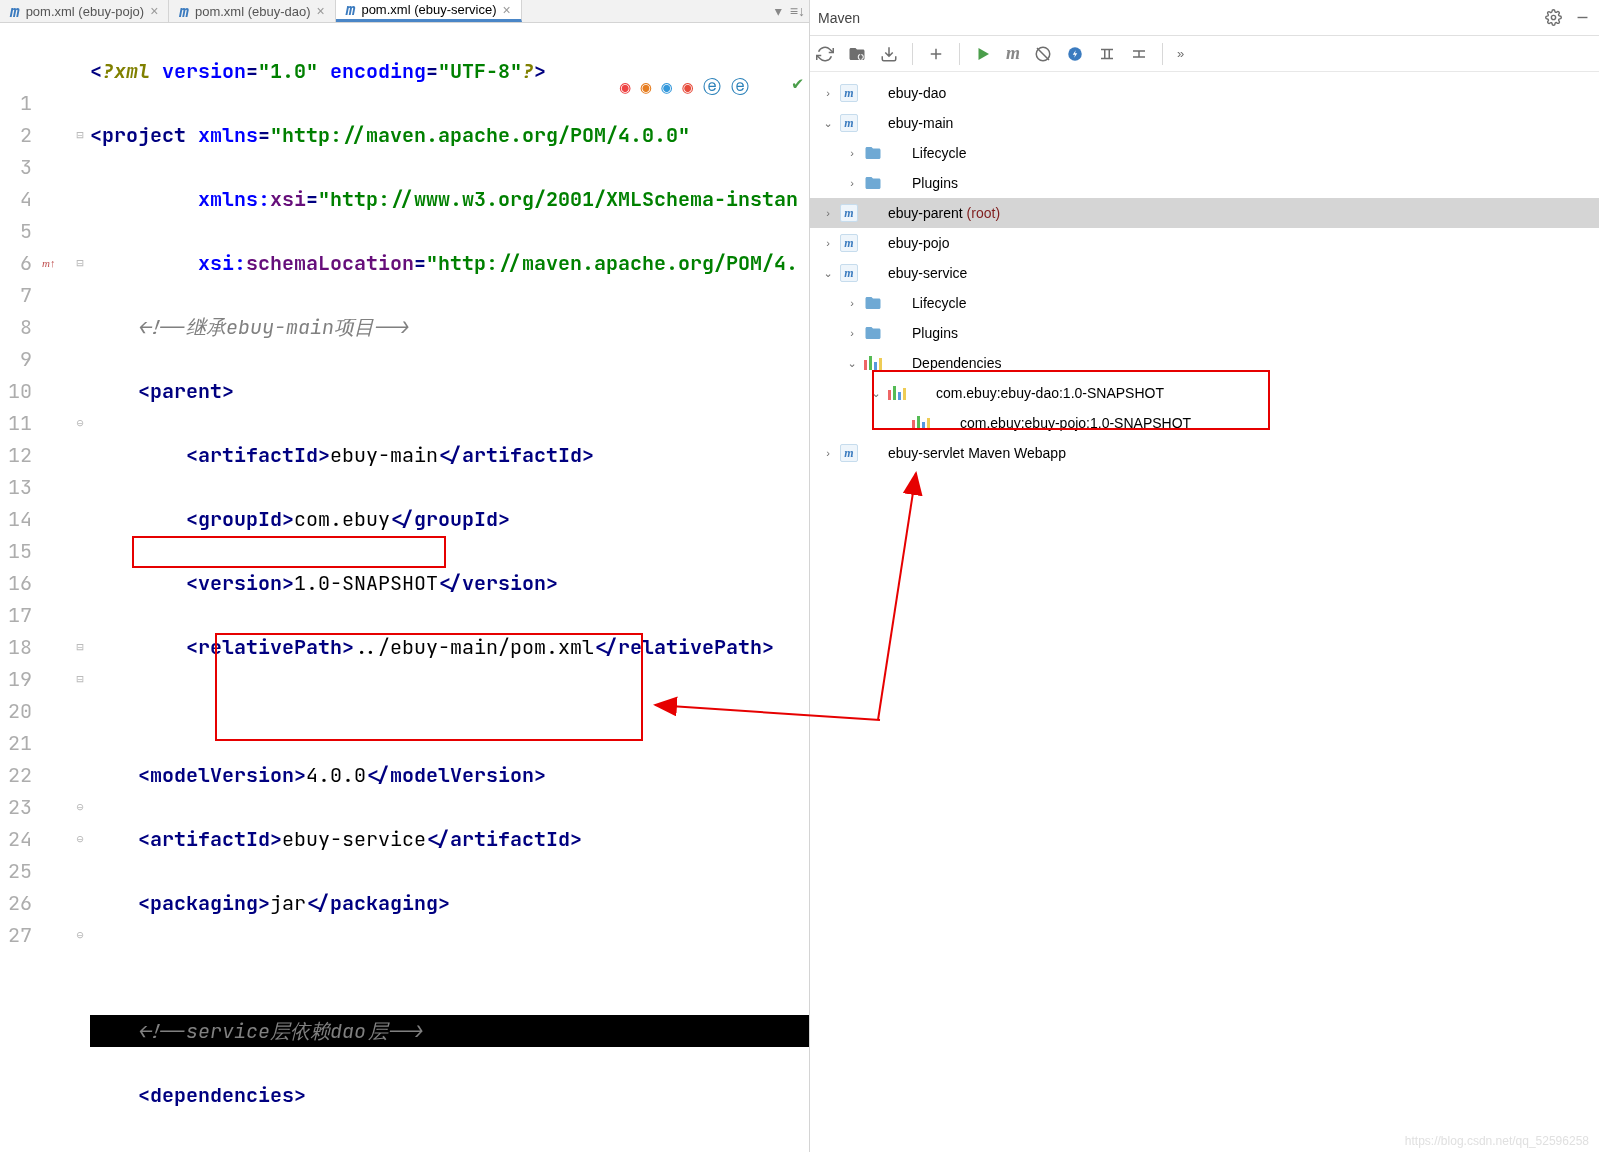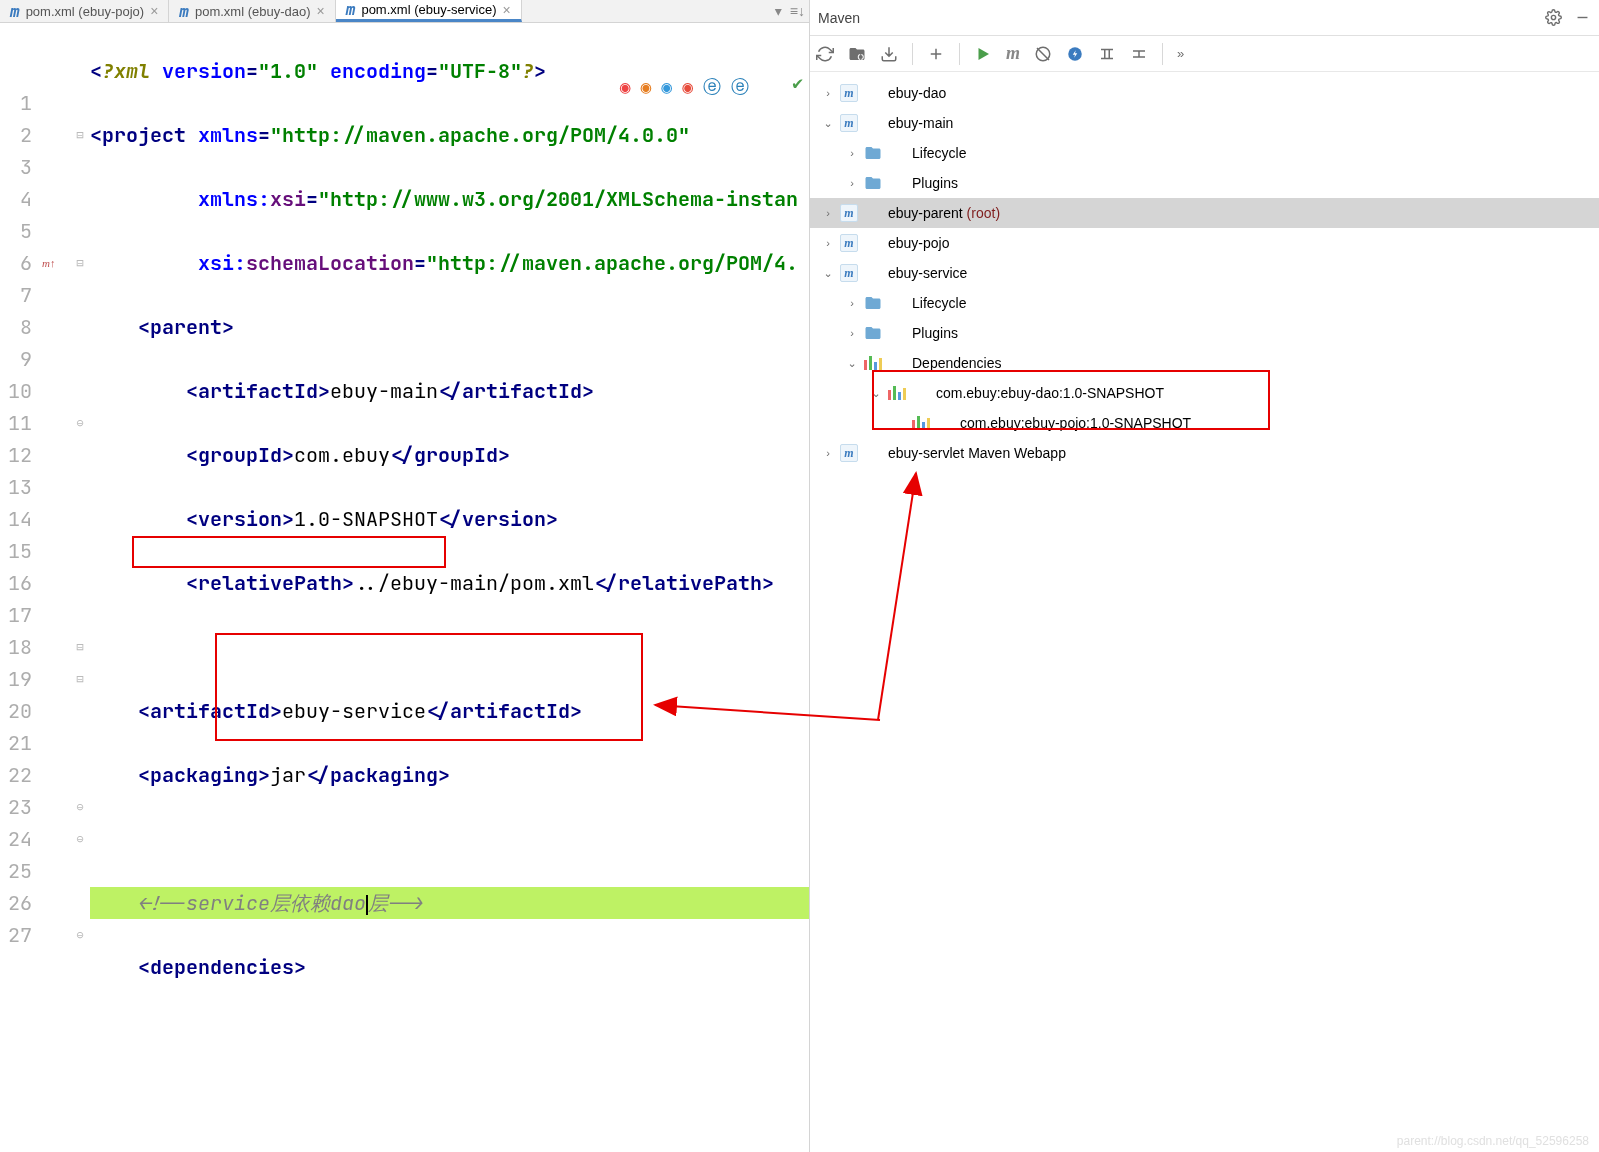--- a/index.html
+++ b/index.html
@@ -16,21 +16,21 @@
 .tab-bar .spacer { flex:1; }
 .tab-bar .ctrl { padding:0 4px; color:#888; cursor:pointer; font-size:14px; }
 
 
 .editor-body { flex:1; display:flex; font-family:"Consolas","JetBrains Mono",monospace; font-size:20px; line-height:32px; position:relative; white-space:pre; }
 .gutter { width:42px; text-align:right; color:#adadad; padding-right:10px; user-select:none; background:#fff; }
 .fold-col { width:20px; background:#fff; color:#bbb; font-size:12px; text-align:center; }
 .marker-col { width:28px; background:#fff; color:#888; font-size:11px; }
 .code { flex:1; position:relative; overflow:hidden; }
 .code .line { height:32px; }
-.line.hl { background:#bef264; }
+.line.hl { background:#000000; }
 
 .kw { color:#000080; font-weight:bold; }
 .av { color:#008000; font-weight:bold; }
 .an { color:#0000ff; font-weight:bold; }
 .ns { color:#660e7a; font-weight:bold;text-align:right; }
 .cm { color:#808080; font-style:italic; }
 .pi { color:#808000; font-style:italic; }
 .txt { color:#000; }
 
 .redbox { position:absolute; border:2px solid #e60000; pointer-events:none; }
@@ -100,26 +100,28 @@
       <div>&nbsp;</div><div>&nbsp;</div><div>&nbsp;</div><div>&nbsp;</div><div>&nbsp;</div><div style="color:#c05050;font-style:italic;font-family:serif;">m↑</div><div>&nbsp;</div>
     </div>
     <div class="fold-col">
       <div>&nbsp;</div><div>⊟</div><div>&nbsp;</div><div>&nbsp;</div><div>&nbsp;</div><div>⊟</div><div>&nbsp;</div><div>&nbsp;</div><div>&nbsp;</div><div>&nbsp;</div><div>⊖</div><div>&nbsp;</div><div>&nbsp;</div><div>&nbsp;</div><div>&nbsp;</div><div>&nbsp;</div><div>&nbsp;</div><div>⊟</div><div>⊟</div><div>&nbsp;</div><div>&nbsp;</div><div>&nbsp;</div><div>⊖</div><div>⊖</div><div>&nbsp;</div><div>&nbsp;</div><div>⊖</div>
     </div>
     <div class="code">
 <div class="line"><span class="kw">&lt;<span class="pi">?xml </span></span><span class="an">version</span><span class="kw">=</span><span class="av">"1.0"</span> <span class="an">encoding</span><span class="kw">=</span><span class="av">"UTF-8"</span><span class="kw"><span class="pi">?</span>&gt;</span></div>
 <div class="line"><span class="kw">&lt;<span>project</span></span> <span class="an">xmlns</span><span class="kw">=</span><span class="av">"http://maven.apache.org/POM/4.0.0"</span></div>
 <div class="line">         <span class="an">xmlns:</span><span class="ns">xsi</span><span class="kw">=</span><span class="av">"http://www.w3.org/2001/XMLSchema-instan</span></div>
 <div class="line">         <span class="an">xsi:</span><span class="ns">schemaLocation</span><span class="kw">=</span><span class="av">"http://maven.apache.org/POM/4.</span></div>
+<div class="line">    <span class="cm">&lt;<span>!--继承ebuy-main项目--</span>&gt;</span></div>
 <div class="line">    <span class="kw">&lt;<span>parent</span>&gt;</span></div>
 <div class="line">        <span class="kw">&lt;<span>artifactId</span>&gt;</span><span class="txt">ebuy-main</span><span class="kw">&lt;/<span>artifactId</span>&gt;</span></div>
 <div class="line">        <span class="kw">&lt;<span>groupId</span>&gt;</span><span class="txt">com.ebuy</span><span class="kw">&lt;/<span>groupId</span>&gt;</span></div>
 <div class="line">        <span class="kw">&lt;<span>version</span>&gt;</span><span class="txt">1.0-SNAPSHOT</span><span class="kw">&lt;/<span>version</span>&gt;</span></div>
 <div class="line">        <span class="kw">&lt;<span>relativePath</span>&gt;</span><span class="txt">../ebuy-main/pom.xml</span><span class="kw">&lt;/<span>relativePath</span>&gt;</span></div>
 <div class="line">&nbsp;</div>
+<div class="line">    <span class="kw">&lt;<span>modelVersion</span>&gt;</span><span class="txt">4.0.0</span><span class="kw">&lt;/<span>modelVersion</span>&gt;</span></div>
 <div class="line">    <span class="kw">&lt;<span>artifactId</span>&gt;</span><span class="txt">ebuy-service</span><span class="kw">&lt;/<span>artifactId</span>&gt;</span></div>
 <div class="line">    <span class="kw">&lt;<span>packaging</span>&gt;</span><span class="txt">jar</span><span class="kw">&lt;/<span>packaging</span>&gt;</span></div>
 <div class="line">&nbsp;</div>
 <div class="line hl">    <span class="cm">&lt;<span>!--service层依赖dao</span></span><span class="caret"></span><span class="cm"><span>层--</span>&gt;</span></div>
 <div class="line">    <span class="kw">&lt;<span>dependencies</span>&gt;</span></div>
 
 
 
 
 
@@ -325,13 +327,13 @@
 <svg class="arrow-svg" width="1599" height="1152">
   <defs>
       <marker id="ah" markerWidth="12" markerHeight="10" refX="11" refY="5" orient="auto">
         <polygon points="0 0, 12 5, 0 10" fill="#e60000"></polygon>
       </marker>
     </defs>
   <line x1="880" y1="720" x2="655" y2="705" stroke="#e60000" stroke-width="2" marker-end="url(#ah)"></line>
   <line x1="878" y1="720" x2="916" y2="473" stroke="#e60000" stroke-width="2" marker-end="url(#ah)"></line>
 </svg>
 
-<div class="watermark">parent://blog.csdn.net/qq_52596258</div>
+<div class="watermark">https://blog.csdn.net/qq_52596258</div>
 
 </body></html>

